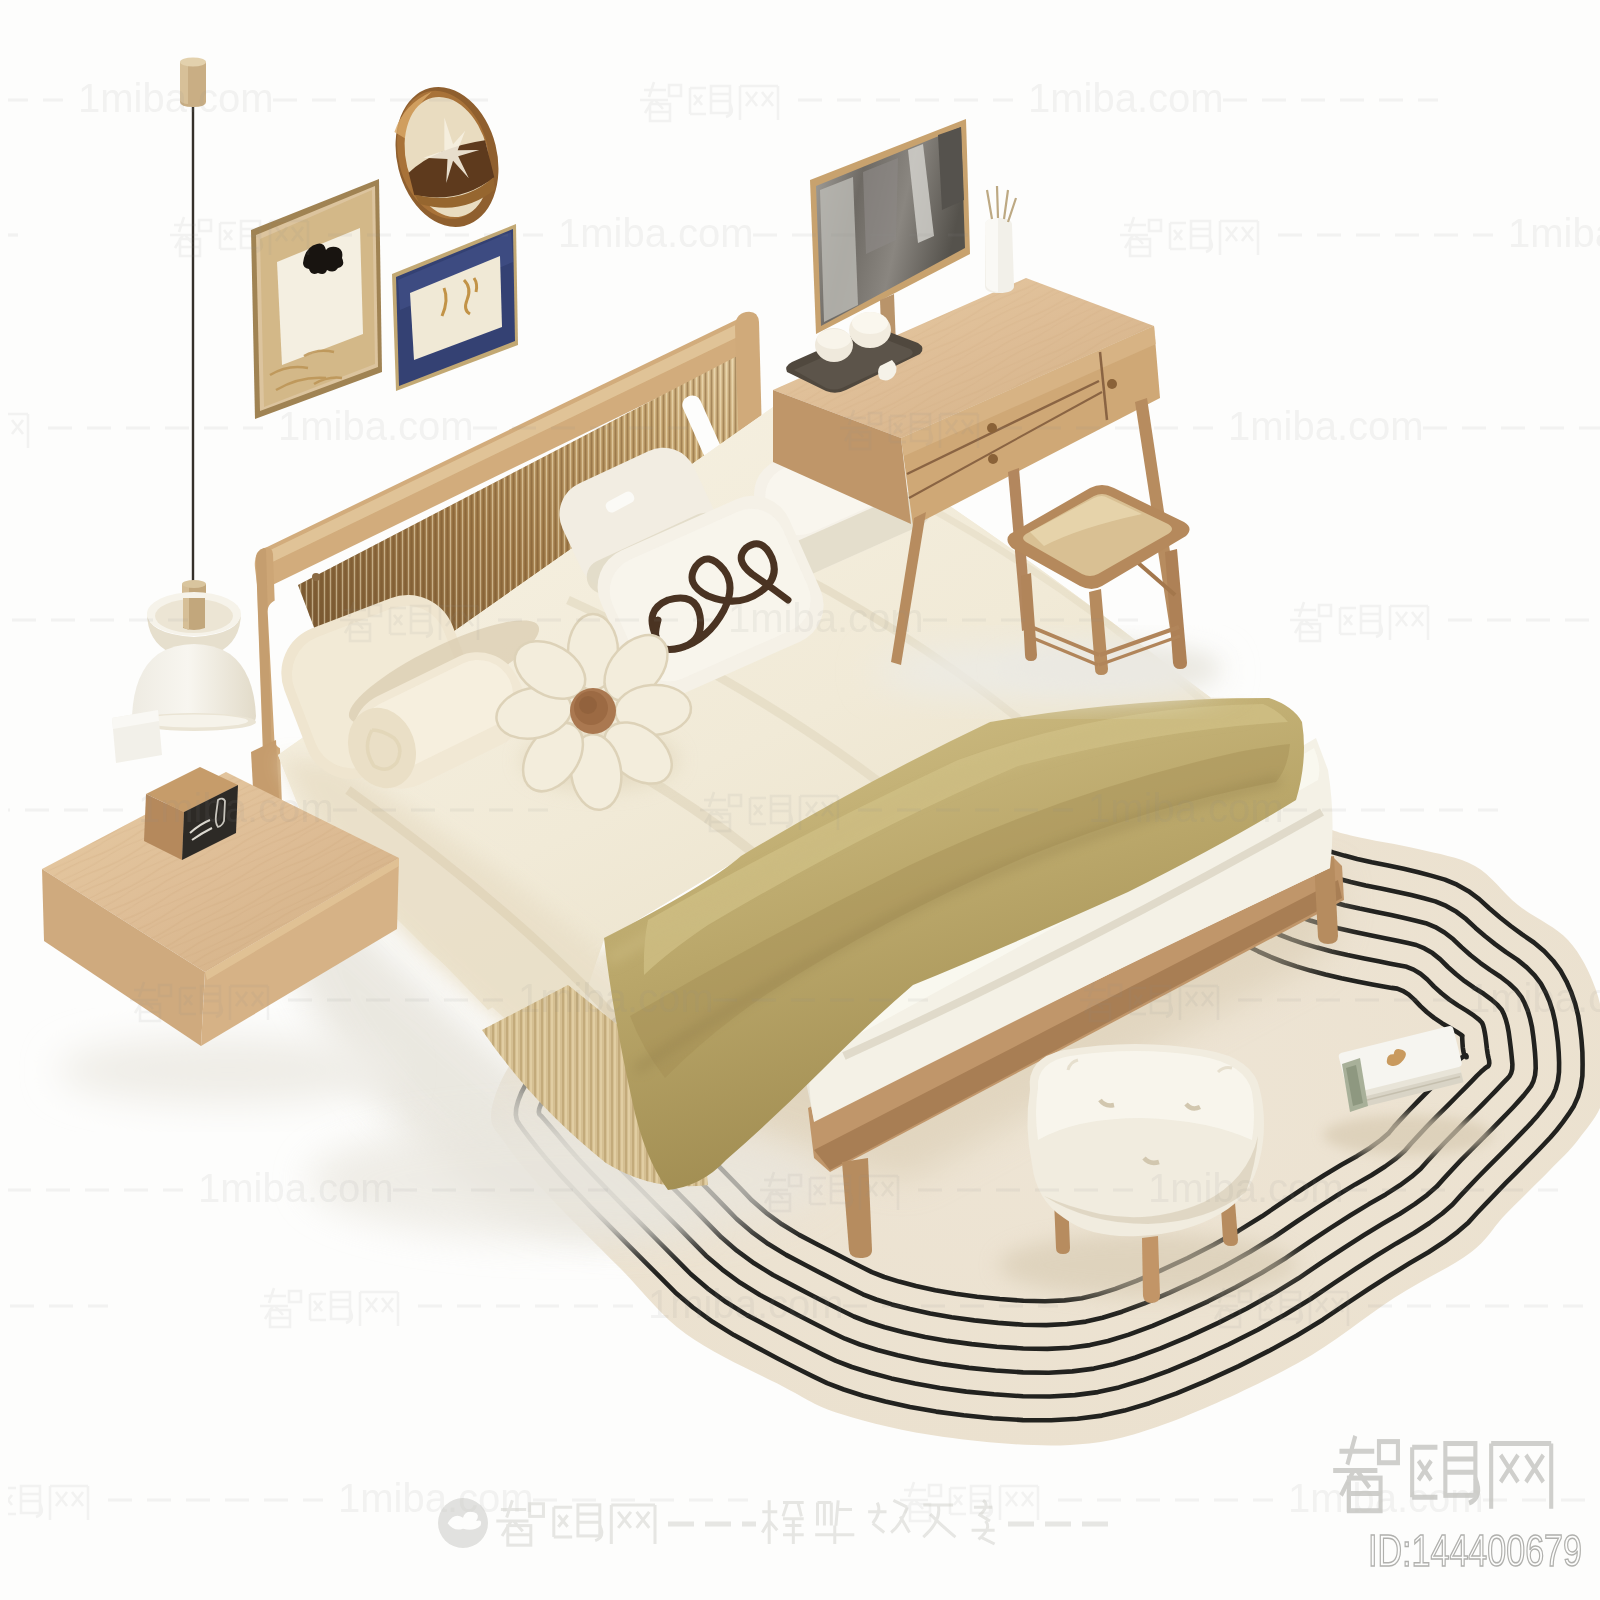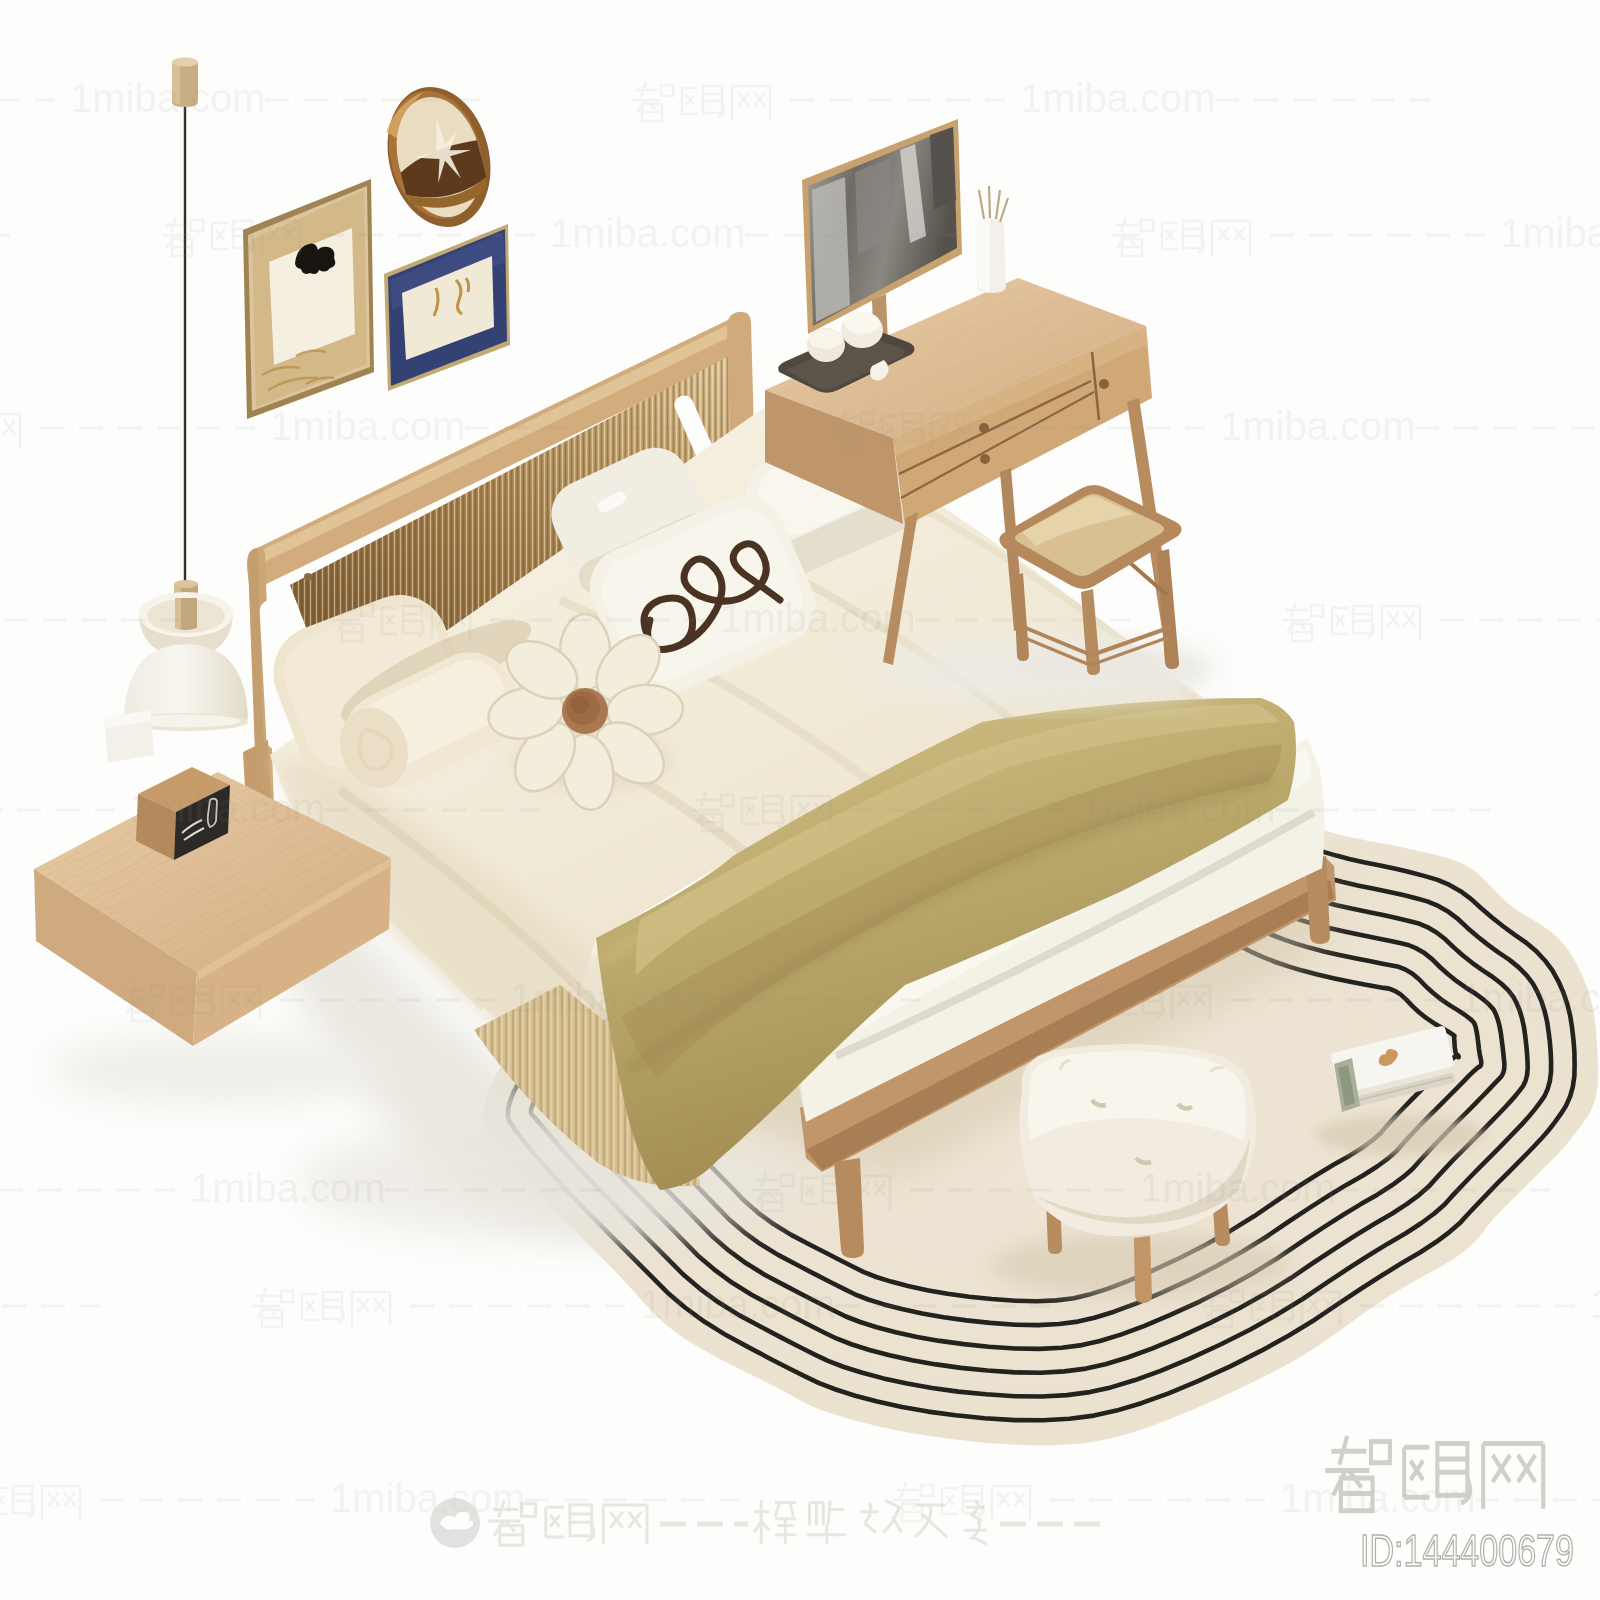--- a/index.html
+++ b/index.html
@@ -1,16 +1,16 @@
 <!DOCTYPE html>
 <html><head>
 <meta charset="utf-8">
 <style>
   html,body{margin:0;padding:0;background:#fdfdfc;}
-  #scene{width:1576px;height:1600px;position:relative;font-family:"Liberation Sans", sans-serif;}
+  #scene{width:1576px;height:1600px;position:relative;font-family:"Liberation Sans", sans-serif;margin-left:8px;}
 </style>
 </head>
 <body>
 <div id="scene">
 <svg width="1600" height="1600" viewBox="0 0 1600 1600">
 <defs>
   <linearGradient id="woodTop" x1="0" y1="0" x2="1" y2="1">
     <stop offset="0" stop-color="#e7cca4"></stop>
           <stop offset="0.5" stop-color="#debd96"></stop>
           <stop offset="1" stop-color="#d1ae82"></stop>

